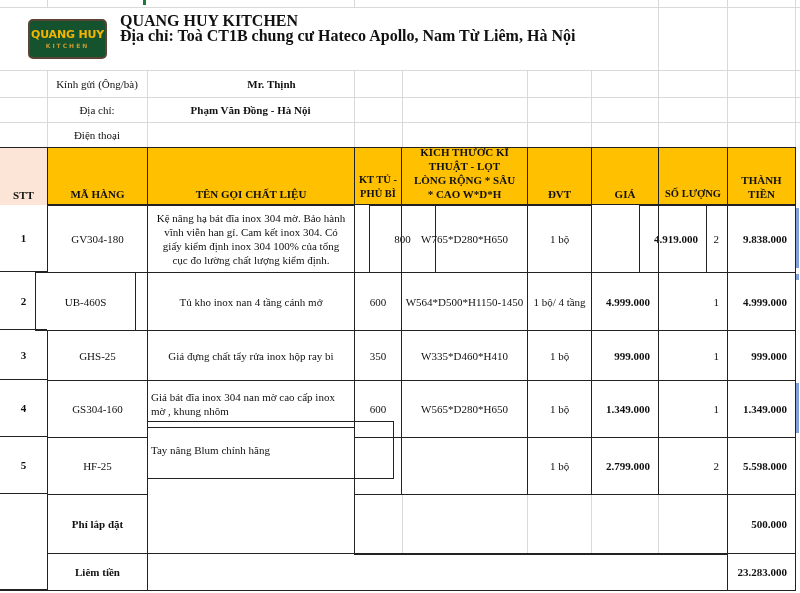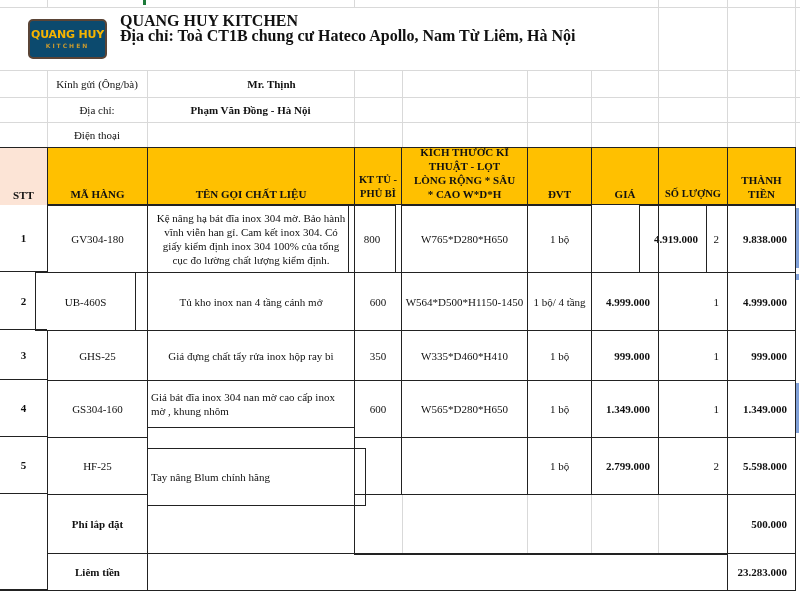--- a/index.html
+++ b/index.html
@@ -2,21 +2,21 @@
 <html><head>
 <meta charset="utf-8">
 <style>
   html, body { margin:0; padding:0; }
   body { width:800px; height:593px; overflow:hidden; background:#ffffff;
          font-family:"Liberation Serif", "DejaVu Serif", serif; color:#111; position:relative; }
   .abs { position:absolute; box-sizing:border-box; }
   .grid-v { position:absolute; top:0; width:1px; background:#d9d9d9; }
   .grid-h { position:absolute; left:0; height:1px; background:#d9d9d9; }
   .cursor-mark { position:absolute; left:143px; top:0; width:3px; height:5px; background:#1d7a3a; }
-  .logo { position:absolute; left:28px; top:19px; width:75px; height:36px; border:2px solid #5a4436; border-radius:5px; background:#0c4a6e;
+  .logo { position:absolute; left:28px; top:19px; width:75px; height:36px; border:2px solid #5a4436; border-radius:5px; background:#14532d;
           display:flex; flex-direction:column; align-items:center; justify-content:center; }
   .logo .l1 { font-family:"DejaVu Sans", sans-serif; font-weight:bold; font-size:11px; color:#f5b400; letter-spacing:-0.2px; line-height:12px; }
   .logo .l2 { font-family:"DejaVu Sans", sans-serif; font-weight:bold; font-size:6px; color:#c99a2e; letter-spacing:2px; line-height:8px; margin-top:1px;}
   .company { position:absolute; left:120px; top:13px; width:560px; font-weight:bold; font-size:16px; line-height:15px; }
   .cell { position:absolute; box-sizing:border-box; display:flex; align-items:center; justify-content:center; text-align:center;
           font-size:11px; line-height:14px; padding:0 3px; }
   .bold { font-weight:bold; }
   .right { justify-content:flex-end; text-align:right; padding-right:8px; }
   .left { justify-content:flex-start; text-align:left; }
   .hdr { background:#ffc000; font-weight:bold; font-size:11px; align-items:flex-end; padding-bottom:3px; line-height:14px; }
@@ -66,21 +66,21 @@
 <div class="cell hdr b" style="left:354px;top:147px;width:48px;height:58px;font-size:10.5px;">KT TỦ - PHỦ BÌ</div>
 <div class="cell hdr b" style="left:401px;top:147px;width:127px;height:58px;padding:0 10px 3px;">KÍCH THƯỚC KĨ THUẬT - LỌT LÒNG RỘNG * SÂU * CAO W*D*H</div>
 <div class="cell hdr b" style="left:527px;top:147px;width:65px;height:58px;">ĐVT</div>
 <div class="cell hdr b" style="left:591px;top:147px;width:68px;height:58px;">GIÁ</div>
 <div class="cell hdr b" style="left:658px;top:147px;width:70px;height:58px;font-size:10.5px;">SỐ LƯỢNG</div>
 <div class="cell hdr b" style="left:727px;top:147px;width:69px;height:58px;padding:0 12px 3px;">THÀNH TIỀN</div>
 
 <div class="cell bold" style="left:0;top:205px;width:47px;height:67px;border-bottom:1.5px solid #222;">1</div>
 <div class="cell b" style="left:47px;top:205px;width:101px;height:68px;">GV304-180</div>
 <div class="cell b" style="left:147px;top:205px;width:208px;height:68px;padding:0 8px;">Kệ nâng hạ bát đĩa inox 304 mờ. Bảo hành vĩnh viễn han gỉ. Cam kết inox 304. Có giấy kiểm định inox 304 100% của tổng cục đo lường chất lượng kiểm định.</div>
-<div class="cell b" style="left:348px;top:205px;width:48px;height:68px;">800</div>
+<div class="cell b" style="left:369px;top:205px;width:67px;height:68px;">800</div>
 <div class="cell b" style="left:401px;top:205px;width:127px;height:68px;">W765*D280*H650</div>
 <div class="cell b" style="left:527px;top:205px;width:65px;height:68px;">1 bộ</div>
 <div class="cell b bold right" style="left:591px;top:205px;width:68px;height:68px;margin-left:48px;">4.919.000</div>
 <div class="cell b right" style="left:658px;top:205px;width:70px;height:68px;">2</div>
 <div class="cell b bold right" style="left:727px;top:205px;width:69px;height:68px;">9.838.000</div>
 
 <div class="cell bold" style="left:0;top:272px;width:47px;height:58px;border-bottom:1.5px solid #222;">2</div>
 <div class="cell b" style="left:35px;top:272px;width:101px;height:59px;">UB-460S</div>
 <div class="cell b" style="left:147px;top:272px;width:208px;height:59px;">Tủ kho inox nan 4 tầng cánh mở</div>
 <div class="cell b" style="left:354px;top:272px;width:48px;height:59px;">600</div>
@@ -105,21 +105,21 @@
 <div class="cell b left" style="left:147px;top:380px;width:208px;height:48px;">Giá bát đĩa inox 304 nan mờ cao cấp inox mờ , khung nhôm</div>
 <div class="cell b" style="left:354px;top:380px;width:48px;height:58px;">600</div>
 <div class="cell b" style="left:401px;top:380px;width:127px;height:58px;">W565*D280*H650</div>
 <div class="cell b" style="left:527px;top:380px;width:65px;height:58px;">1 bộ</div>
 <div class="cell b bold right" style="left:591px;top:380px;width:68px;height:58px;">1.349.000</div>
 <div class="cell b right" style="left:658px;top:380px;width:70px;height:58px;">1</div>
 <div class="cell b bold right" style="left:727px;top:380px;width:69px;height:58px;">1.349.000</div>
 
 <div class="cell bold" style="left:0;top:437px;width:47px;height:57px;border-bottom:1.5px solid #222;">5</div>
 <div class="cell b" style="left:47px;top:437px;width:101px;height:58px;">HF-25</div>
-<div class="cell b left" style="left:147px;top:448px;width:219px;height:58px;">Tay nâng Blum chính hãng</div>
+<div class="cell b left" style="left:147px;top:421px;width:247px;height:58px;">Tay nâng Blum chính hãng</div>
 <div class="cell b" style="left:354px;top:437px;width:48px;height:58px;"></div>
 <div class="cell b" style="left:401px;top:437px;width:127px;height:58px;"></div>
 <div class="cell b" style="left:527px;top:437px;width:65px;height:58px;">1 bộ</div>
 <div class="cell b bold right" style="left:591px;top:437px;width:68px;height:58px;">2.799.000</div>
 <div class="cell b right" style="left:658px;top:437px;width:70px;height:58px;">2</div>
 <div class="cell b bold right" style="left:727px;top:437px;width:69px;height:58px;">5.598.000</div>
 
 <div class="grid-v" style="left:354px;top:495px;height:58px;"></div>
 <div class="grid-v" style="left:402px;top:495px;height:58px;"></div>
 <div class="grid-v" style="left:527px;top:495px;height:58px;"></div>

